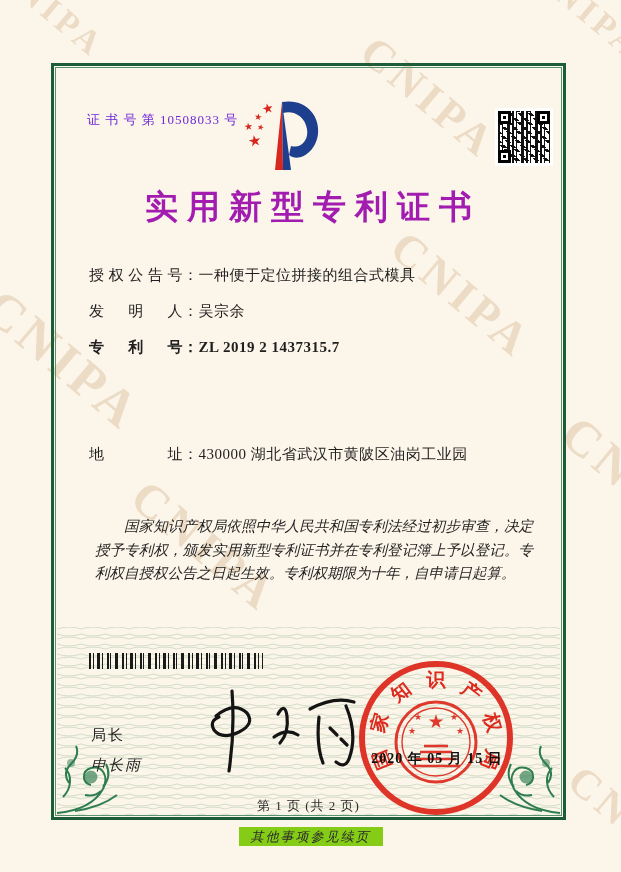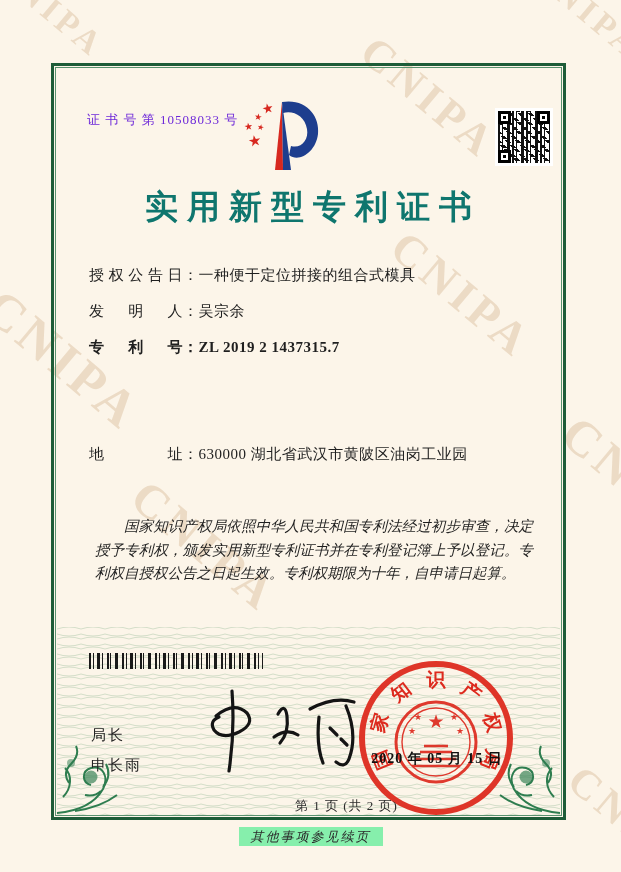--- a/index.html
+++ b/index.html
@@ -18,21 +18,21 @@
   .frame{
     position:absolute;left:51px;top:63px;width:509px;height:751px;
     border:3px solid #1d5c38;background:transparent;
   }
   .frame-inner{position:absolute;inset:1px;border:1px solid #58916e;pointer-events:none;}
   
   .waves{position:absolute;left:3px;top:561px;pointer-events:none;}
   
   .cert-no{position:absolute;left:33px;top:45px;font-size:13px;letter-spacing:1px;color:#6d28d9;white-space:nowrap;}
   .title{position:absolute;left:0;top:119px;width:100%;text-align:center;
-    font-size:33px;font-weight:700;letter-spacing:9px;text-indent:9px;color:#0f766e;}
+    font-size:33px;font-weight:700;letter-spacing:9px;text-indent:9px;color:#a21caf;}
   
   .logo{position:absolute;left:184px;top:30px;width:84px;height:82px;}
   .logo svg{position:absolute;left:0;top:0;}
   .logo-star{position:absolute;color:#d7281f;line-height:1;}
   
   .qr{position:absolute;left:441px;top:42px;width:58px;height:58px;background:#fff;padding:0;}
   .qr-body{position:absolute;inset:3px;
     background:
       repeating-linear-gradient(90deg,#111 0 2px,transparent 2px 4px,#111 4px 5px,transparent 5px 9px,#111 9px 12px,transparent 12px 14px),
       repeating-linear-gradient(0deg,#fff 0 2px,transparent 2px 5px,#fff 5px 6px,transparent 6px 9px),
@@ -56,37 +56,37 @@
       #1a1a1a 0 2px,transparent 2px 4px,
       #1a1a1a 4px 5px,transparent 5px 8px,
       #1a1a1a 8px 11px,transparent 11px 13px,
       #1a1a1a 13px 14px,transparent 14px 18px,
       #1a1a1a 18px 20px,transparent 20px 21px,
       #1a1a1a 21px 22px,transparent 22px 26px,
       #1a1a1a 26px 29px,transparent 29px 33px);
   }
   
   .sig-title{position:absolute;left:37px;top:660px;font-size:15px;letter-spacing:2px;}
-  .sig-name{position:absolute;left:37px;top:690px;font-size:15px;letter-spacing:2px;}
+  .sig-name{position:absolute;left:37px;top:690px;font-size:15px;letter-spacing:2px;font-style:italic;}
   .sig-hand{position:absolute;left:132px;top:618px;}
   
   .seal{position:absolute;left:300px;top:590px;width:164px;height:164px;}
   .seal svg{position:absolute;left:0;top:0;}
   .seal-ring span{position:absolute;left:82px;top:82px;font-size:19px;font-weight:700;
     color:#dd2a1e;font-family:"Liberation Serif","DejaVu Serif",serif;}
   .seal-date{position:absolute;left:305px;top:684px;width:156px;text-align:center;
     font-size:14px;font-weight:700;color:#111;letter-spacing:1px;white-space:nowrap;}
   
   .orn{position:absolute;bottom:2px;pointer-events:none;}
   .orn.left{left:1px;}
   .orn.right{right:1px;transform:scaleX(-1);}
   
-  .page-info{position:absolute;left:0;top:731px;width:100%;text-align:center;font-size:13px;letter-spacing:1px;color:#2b2b2b;padding-left:38px;}
+  .page-info{position:absolute;left:0;top:731px;width:100%;text-align:center;font-size:13px;letter-spacing:1px;color:#2b2b2b;}
   .cont-note{position:absolute;left:0;top:828px;width:100%;text-align:center;font-size:13px;color:#2b2b2b;}
-  .cont-note span{background:#86efac;padding:2px 12px;letter-spacing:2px;font-style:italic;}
+  .cont-note span{background:#84cc16;padding:2px 12px;letter-spacing:2px;font-style:italic;}
 </style>
 </head>
 <body>
 
 <div class="page">
 
   <div class="wm" style="left:-15px;top:-10px;font-size:34px;">CNIPA</div>
   <div class="wm" style="left:522px;top:-8px;font-size:34px;">CNIPA</div>
   <div class="wm" style="left:348px;top:72px;font-size:44px;">CNIPA</div>
   <div class="wm" style="left:378px;top:268px;font-size:46px;">CNIPA</div>
@@ -184,30 +184,30 @@
     <div class="qr">
       <div class="qr-body"></div>
       <div class="qf tl"></div>
       <div class="qf tr"></div>
       <div class="qf bl"></div>
     </div>
 
     <div class="title">实用新型专利证书</div>
 
     <div class="frow" style="top:200px;">
-      <span class="lbl">授权公告日</span><span>：</span><span class="val">一种便于定位拼接的组合式模具</span>
+      <span class="lbl">授权公告号</span><span>：</span><span class="val">一种便于定位拼接的组合式模具</span>
     </div>
     <div class="frow" style="top:236px;">
       <span class="lbl">发明人</span><span>：</span><span class="val">吴宗余</span>
     </div>
     <div class="frow" style="top:272px;font-weight:bold;">
       <span class="lbl">专利号</span><span>：</span><span class="val">ZL 2019 2 1437315.7</span>
     </div>
     <div class="frow" style="top:379px;">
-      <span class="lbl">地址</span><span>：</span><span class="val">630000 湖北省武汉市黄陂区油岗工业园</span>
+      <span class="lbl">地址</span><span>：</span><span class="val">430000 湖北省武汉市黄陂区油岗工业园</span>
     </div>
 
     <div class="body-text">
       <p>国家知识产权局依照中华人民共和国专利法经过初步审查，决定授予专利权，颁发实用新型专利证书并在专利登记簿上予以登记。专利权自授权公告之日起生效。专利权期限为十年，自申请日起算。</p>
     </div>
 
     <div class="barcode"></div>
 
     <div class="sig-title">局长</div>
     <div class="sig-name">申长雨</div>

